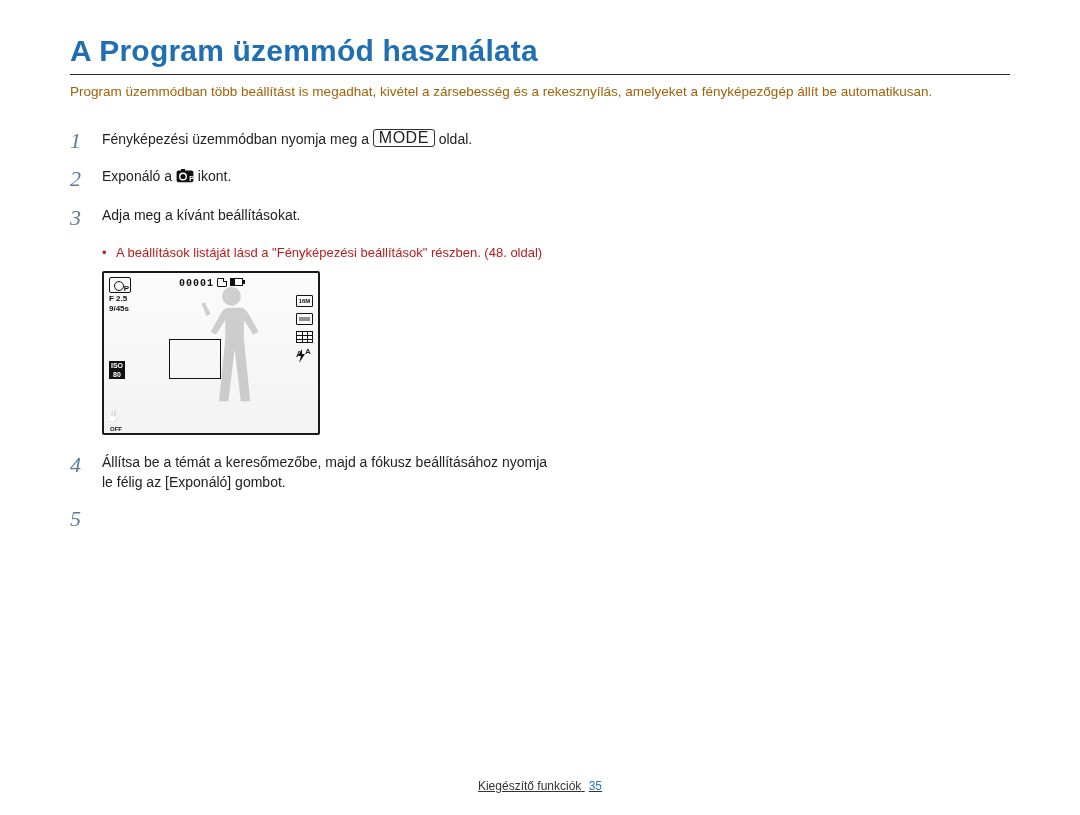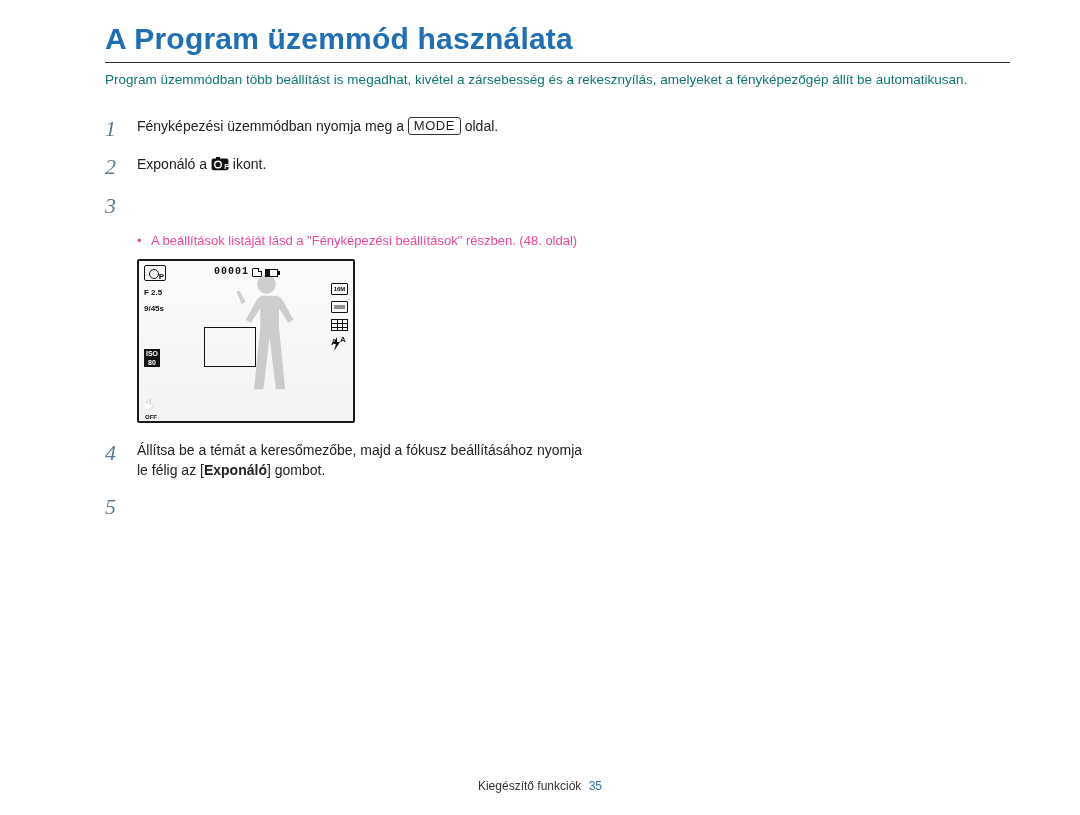--- a/index.html
+++ b/index.html
@@ -6,37 +6,36 @@
   body {
     margin: 0;
     padding: 0;
     width: 1080px;
     height: 815px;
     font-family: Arial, Helvetica, sans-serif;
     background: #ffffff;
     color: #222;
   }
   .page {
-    padding: 22px 70px 20px 70px;
-    margin-left: 35px;
+    padding: 34px 70px 20px 70px;
   }
   .title {
     font-size: 30px;
     font-weight: bold;
     color: #1f6fb2;
     letter-spacing: 0.2px;
   }
   .rule {
     border: none;
     border-top: 1px solid #2b2b2b;
     margin: 6px 0 8px 0;
   }
   .intro {
     font-size: 13.5px;
-    color: #0f766e;
+    color: #a16207;
     line-height: 1.35;
     margin-bottom: 28px;
   }
   .content {
     width: 490px;
   }
   .step {
     display: flex;
     gap: 12px;
     margin-bottom: 14px;
@@ -54,34 +53,34 @@
   .steptext {
     font-size: 14px;
     color: #222;
     line-height: 1.4;
   }
   .keycap {
     display: inline-block;
     border: 1.3px solid #333;
     border-radius: 3px;
     padding: 0 5px;
-    font-size: 13px;
+    font-size: 16px;
     line-height: 16px;
     vertical-align: 1px;
     font-weight: normal;
     letter-spacing: 0.5px;
   }
   .camicon {
     display: inline-flex;
     vertical-align: -2px;
   }
   .subbullet {
     margin: 6px 0 10px 32px;
     font-size: 13px;
-    color: #ec4899;
+    color: #b91c1c;
     line-height: 1.35;
     position: relative;
     padding-left: 14px;
   }
   .subbullet::before {
     content: "•";
     position: absolute;
     left: 0;
     top: 0;
   }
@@ -101,37 +100,37 @@
     position: absolute;
     top: 5px;
     left: 50%;
     transform: translateX(-50%);
     font-family: 'Courier New', monospace;
     font-size: 10px;
     letter-spacing: 1px;
     font-weight: bold;
     color: #111;
     display: flex;
-    align-items: flex-end;
+    align-items: flex-start;
     gap: 3px;
   }
   .sd {
     width: 10px; height: 9px; border:1px solid #111; border-radius:1px; position:relative;
   }
   .sd::after { content:""; position:absolute; right:-1px; top:-1px; width:3px; height:3px; background:#f3f3f3; border-left:1px solid #111; border-bottom:1px solid #111; }
   .batt {
     width: 13px; height: 8px; border:1px solid #111; position:relative;
     background: linear-gradient(90deg,#111 0 33%, transparent 33% 100%);
   }
   .batt::after { content:""; position:absolute; right:-3px; top:1px; width:2px; height:4px; background:#111; }
 
   .lcd .tl {
     position: absolute;
     top: 4px; left: 5px;
-    display:flex; flex-direction:column; gap:8px;
+    display:flex; flex-direction:column; gap:2px;
   }
   .lcd .camera-p {
     width: 22px; height: 16px; border:1.3px solid #111; border-radius:2px; position:relative;
   }
   .lcd .camera-p::before {
     content:""; position:absolute; left:4px; top:2.5px; width:8px; height:8px; border:1.3px solid #111; border-radius:50%;
   }
   .lcd .camera-p::after {
     content:"P"; position:absolute; right:1px; bottom:-1px; font-size:8px; font-weight:bold; color:#111;
   }
@@ -177,23 +176,24 @@
     opacity:0.18;
   }
 
   .footer {
     position: absolute;
     left: 0; right: 0;
     bottom: 22px;
     text-align: center;
     font-size: 12px;
     color: #333;
+    text-decoration: underline;
   }
   .footer .pg { color:#2f73aa; font-weight:normal; margin-left:4px;}
-  b { font-weight:bold; }
+  b { font-weight:normal; }
 </style>
 </head>
 <body>
 
 <div class="page">
   <div class="title">A Program üzemmód használata</div>
   <hr class="rule">
   <div class="intro">Program üzemmódban több beállítást is megadhat, kivétel a zársebesség és a rekesznyílás, amelyeket a fényképezőgép állít be automatikusan.</div>
 
   <div class="content">
@@ -216,20 +216,21 @@
             <rect x="5" y="0" width="4" height="2" fill="#111"></rect>
             <text x="13.2" y="12" font-size="7" font-weight="bold" fill="#fff" font-family="Arial">P</text>
           </svg>
         </span>
         <span> ikont.</span>
       </div>
     </div>
 
     <div class="step">
       <div class="stepnum">3</div>
+      <div class="steptext">Adja meg a kívánt beállításokat.</div>
     </div>
 
     <div class="subbullet">A beállítások listáját lásd a "Fényképezési beállítások" részben. (48. oldal)</div>
 
     <div class="lcd-wrap">
       <div class="lcd">
         <svg class="silhouette" viewBox="0 0 60 130" preserveAspectRatio="xMidYMid meet">
           <path fill="#111" d="M30 0c5 0 9 4 9 9s-4 9-9 9-9-4-9-9 4-9 9-9zM22 20h16c4 0 6 2 8 5l10 18-5 3-9-14v18l6 60h-9l-6-50-6 50h-9l6-60V32l-9 14-5-3 10-18c2-3 4-5 8-5z"></path>
           <path fill="#111" d="M6 28l-5 -12 3 -1 6 11z"></path>
         </svg>

